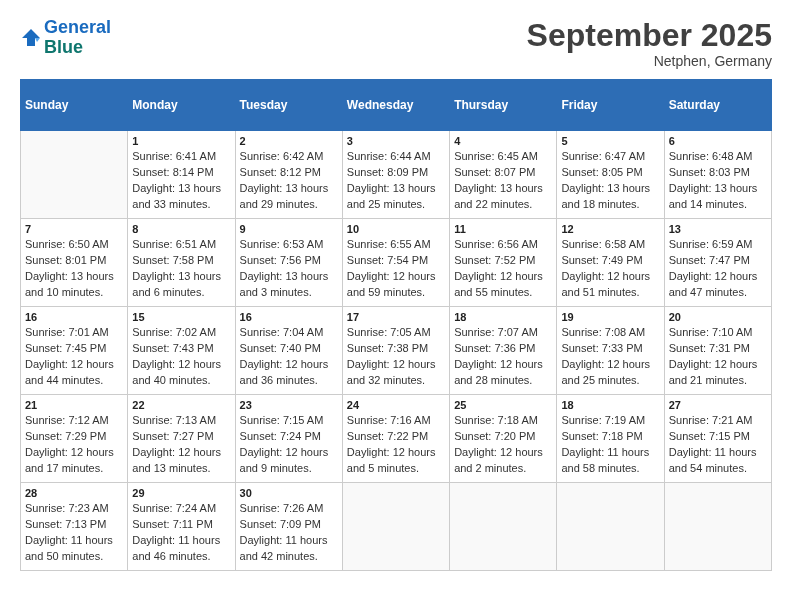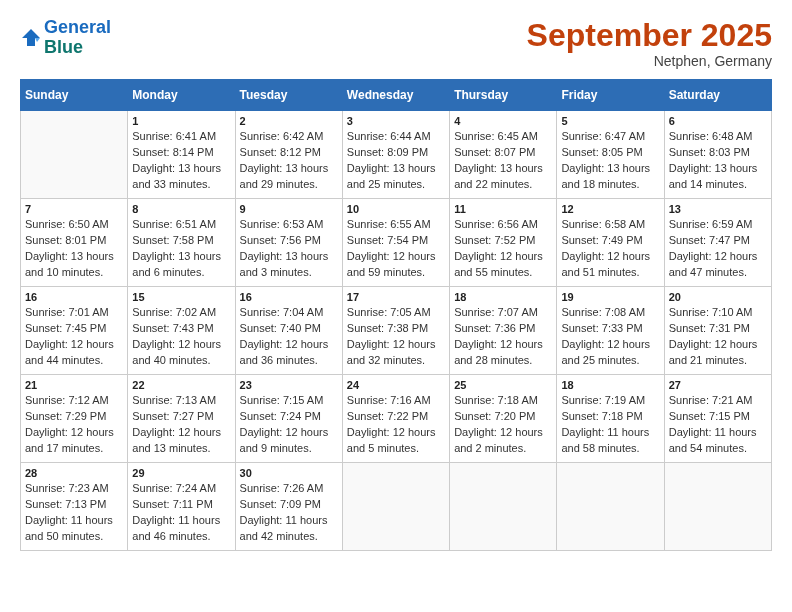--- a/index.html
+++ b/index.html
@@ -39,38 +39,38 @@
       width: 22px;
       height: 22px;
       margin-right: 2px;
     }
     .title-block {
       text-align: right;
     }
     .month-title {
       font-size: 32px;
       font-weight: bold;
-      color: #c2410c;
+      color: #404040;
       line-height: 1.1;
     }
     .subtitle {
       font-size: 14px;
       color: #444;
     }
     table {
       width: 100%;
       border-collapse: collapse;
       table-layout: fixed;
     }
     thead th {
       background: #2d6db5;
       color: #fff;
       font-size: 12px;
       font-weight: bold;
-      padding: 8px 4px;
+      padding: 18px 4px;
       text-align: left;
       border: 1px solid #2d6db5;
     }
     tbody td {
       vertical-align: top;
       border: 1px solid #ccc;
       padding: 4px 4px 3px 4px;
       font-size: 9.5px;
       color: #222;
       min-height: 80px;

